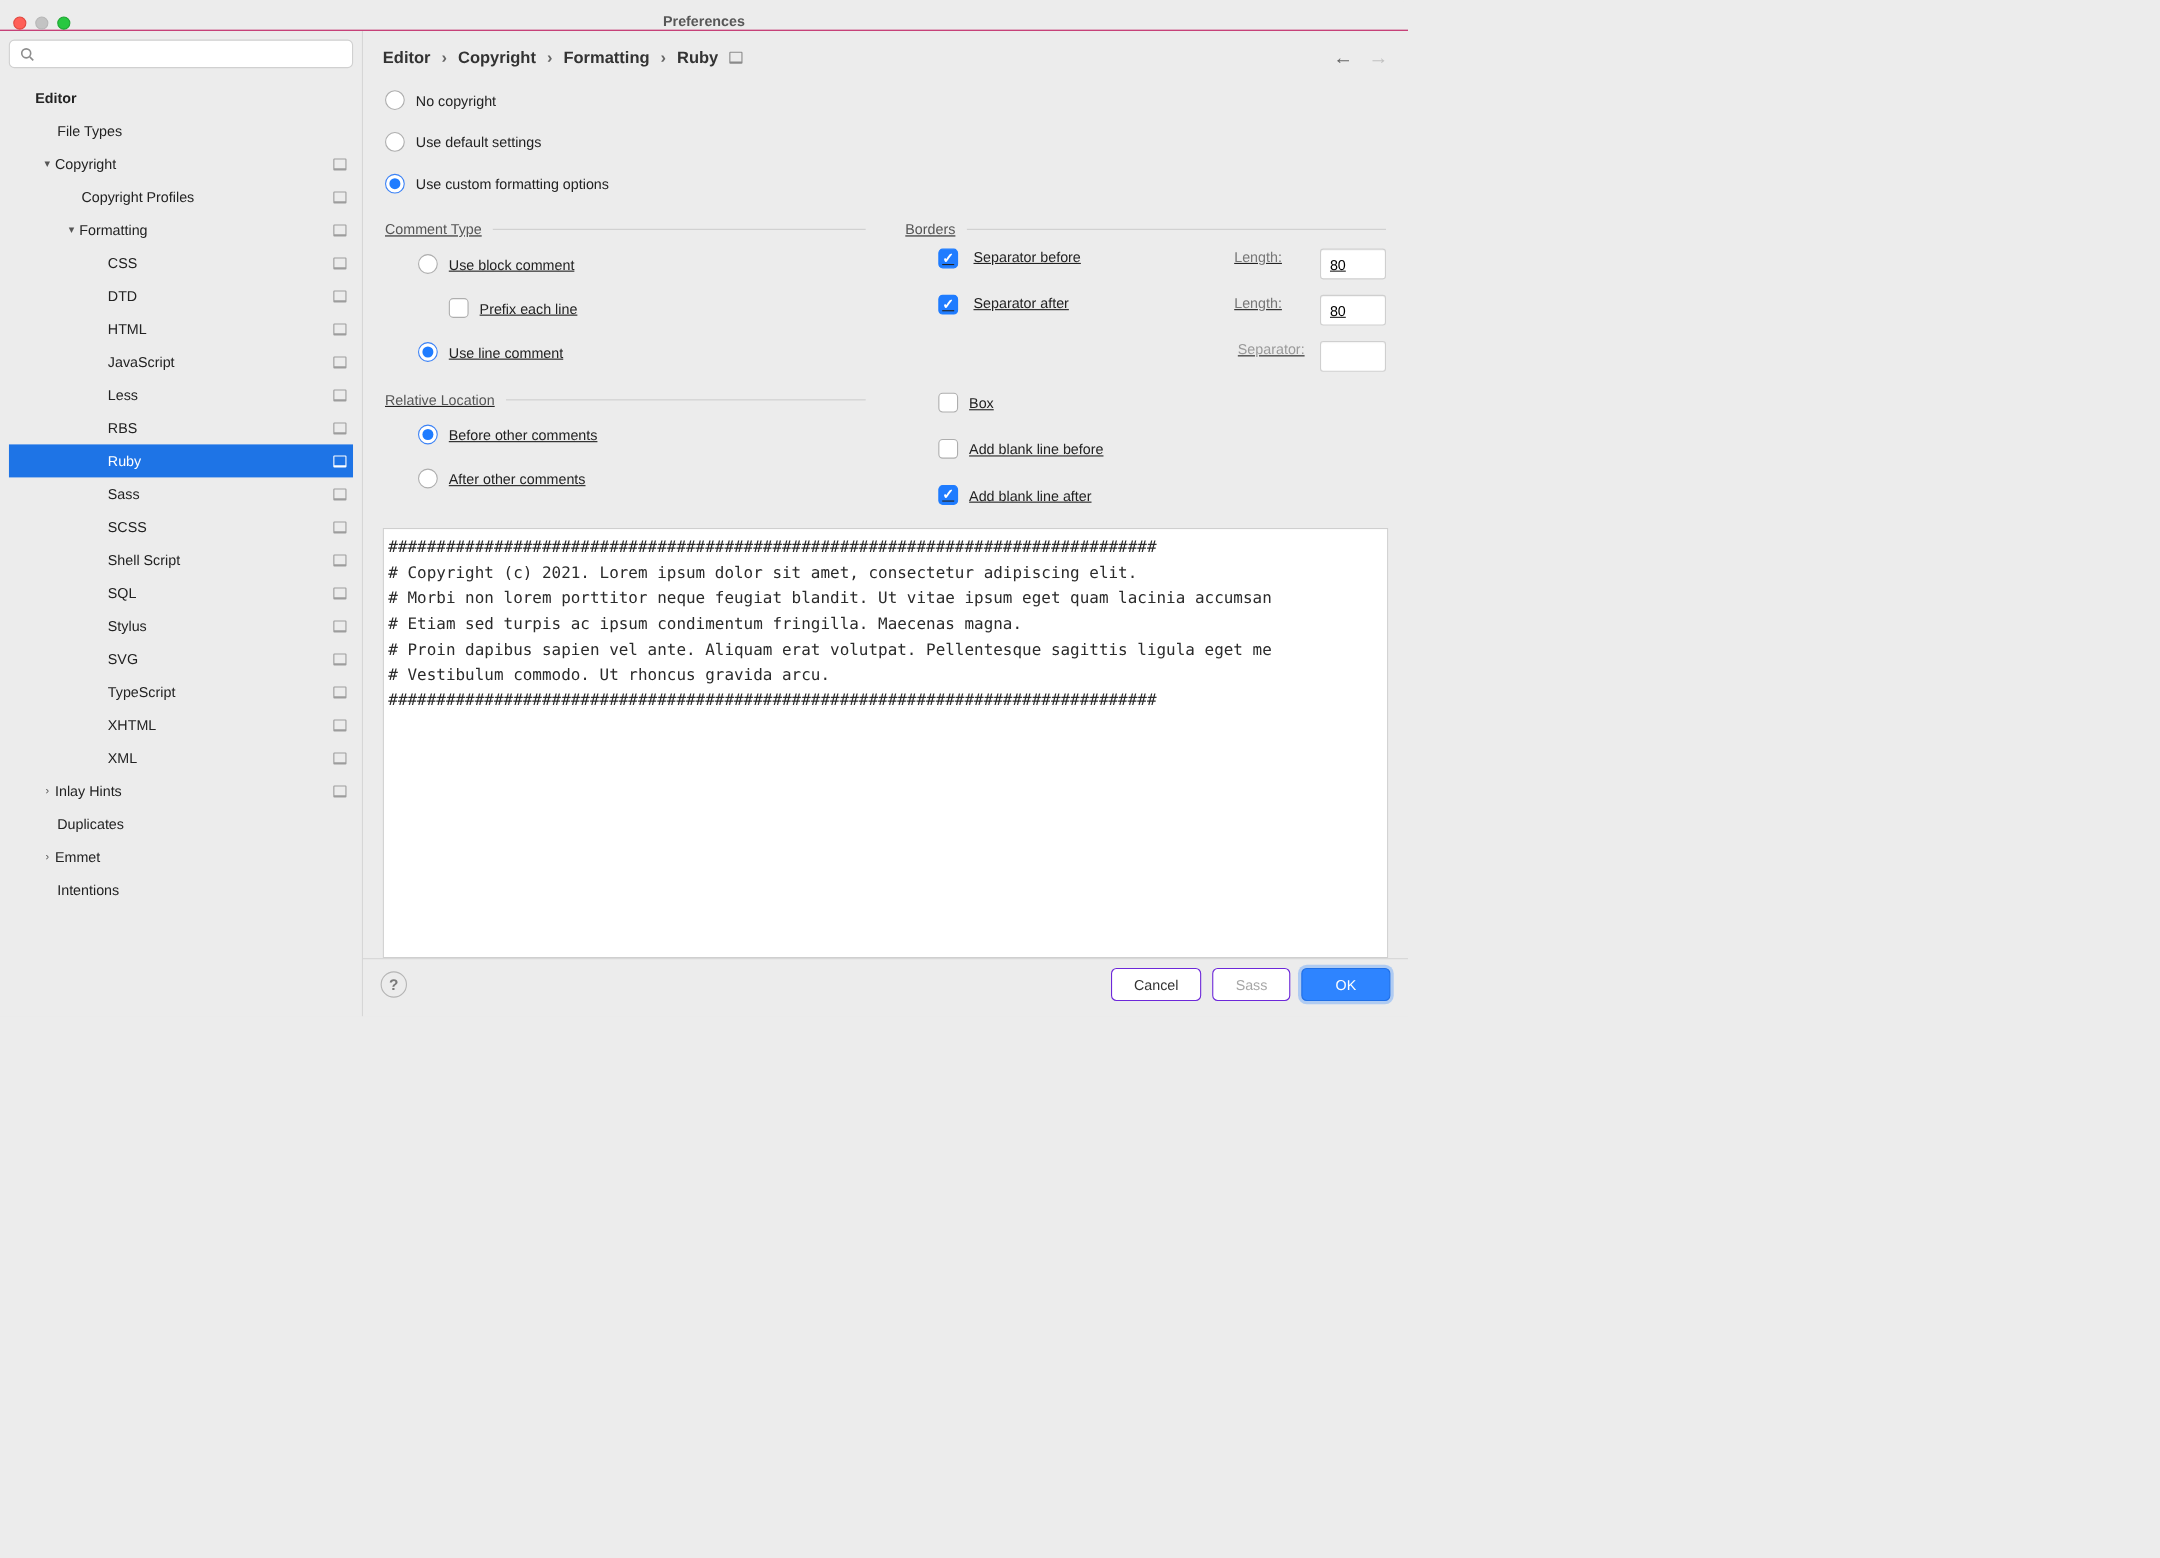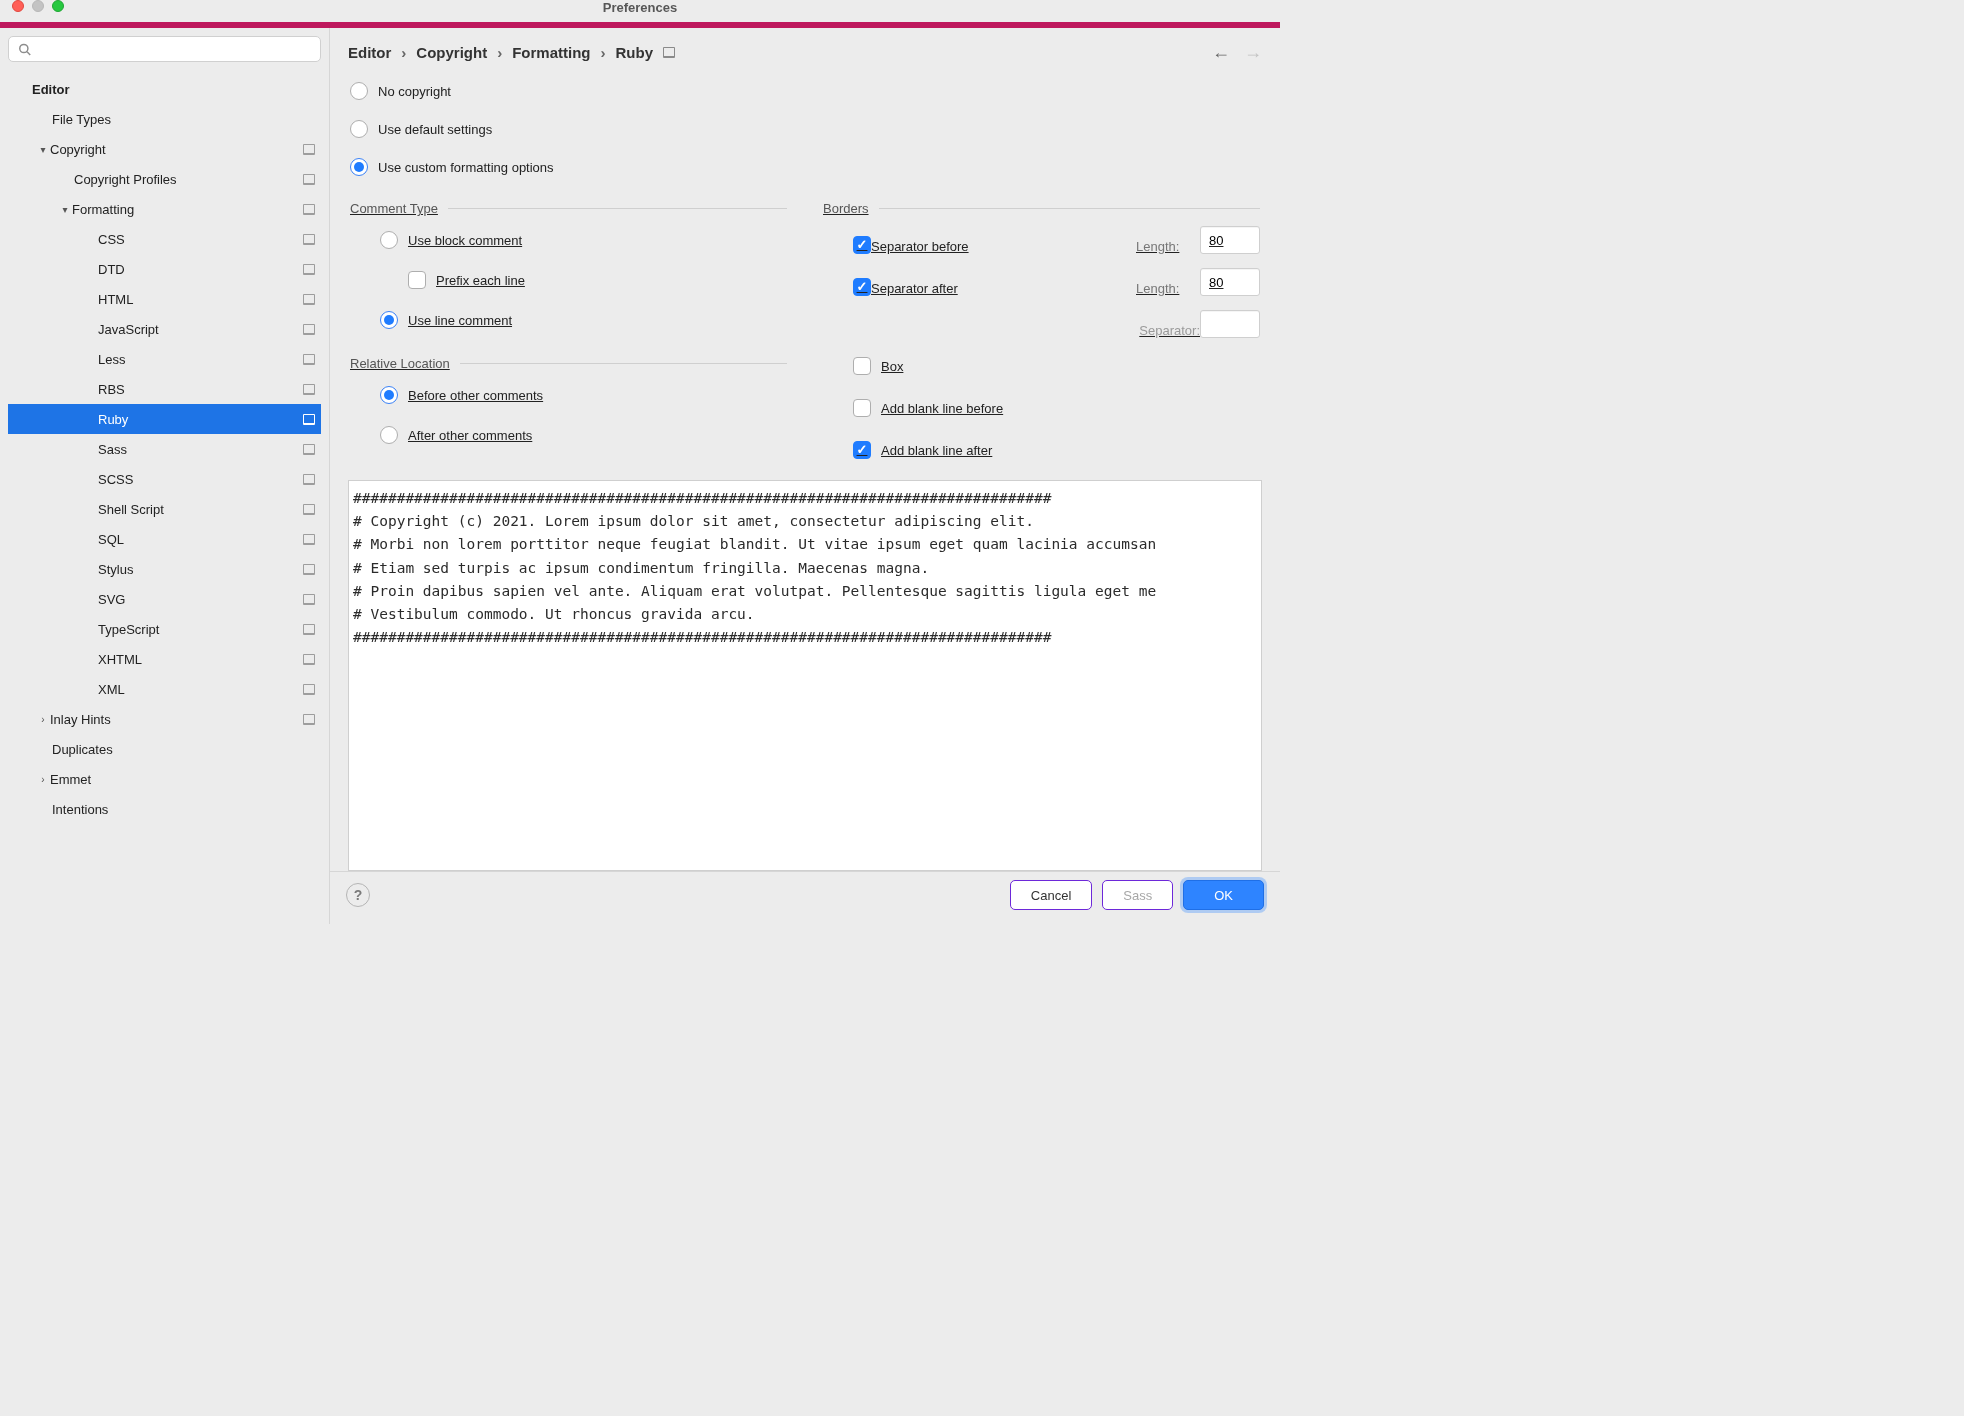--- a/index.html
+++ b/index.html
@@ -13,23 +13,23 @@
     overflow: hidden;
   }
   .window {
     width: 100%; height: 100%;
     background: #ececec;
     border-radius: 8px;
     display: flex; flex-direction: column;
   }
   .titlebar {
     height: 28px;
-    display: flex; align-items: flex-start;
+    display: flex; align-items: flex-end;
     position: relative;
-    border-bottom: 6px solid #be185d;
+    border-bottom: 1px solid #be185d;
   }
   .traffic { display: flex; gap: 8px; padding-left: 12px; }
   .dot { width: 12px; height: 12px; border-radius: 50%; }
   .dot.red { background: #ff5f57; border: .5px solid #e1483f; }
   .dot.yellow { background: #c3c3c3; border: .5px solid #b7b7b7; }
   .dot.green { background: #28c840; border: .5px solid #20a634; }
   .title { position: absolute; left: 0; right: 0; text-align: center; font-weight: 600; color: #575757; }
   .body { flex: 1; display: flex; min-height: 0; }
   .sidebar {
     width: 330px; flex: 0 0 330px;
@@ -129,21 +129,21 @@
     display: flex; gap: 36px; padding: 4px 20px 0 20px; text-decoration: underline;
   }
   .col { flex: 1; min-width: 0; }
   .group-title {
     display: flex; align-items: center; gap: 10px;
     color: #555; font-size: 13px;
     margin: 8px 0 10px 0;
   }
   .group-title .line { flex: 1; height: 1px; background: #cfcfcf; }
   .sub { padding-left: 30px; display: flex; flex-direction: column; gap: 12px; }
-  .row2 { display: flex; align-items: flex-end; gap: 0; }
+  .row2 { display: flex; align-items: flex-start; gap: 14px; }
   .row2 .lab { color: #777; width: 64px; }
   .numfield, .sepfield {
     height: 28px; background: #fff; border: 1px solid #cfcfcf;
     border-radius: 3px; padding: 1px 8px; width: 60px;
     box-shadow: inset 0 1px 0 rgba(0,0,0,0.04);
     font-size: 13px;
   }
   .sepfield { width: 60px; }
   .preview {
     margin: 16px 18px 0 18px;

